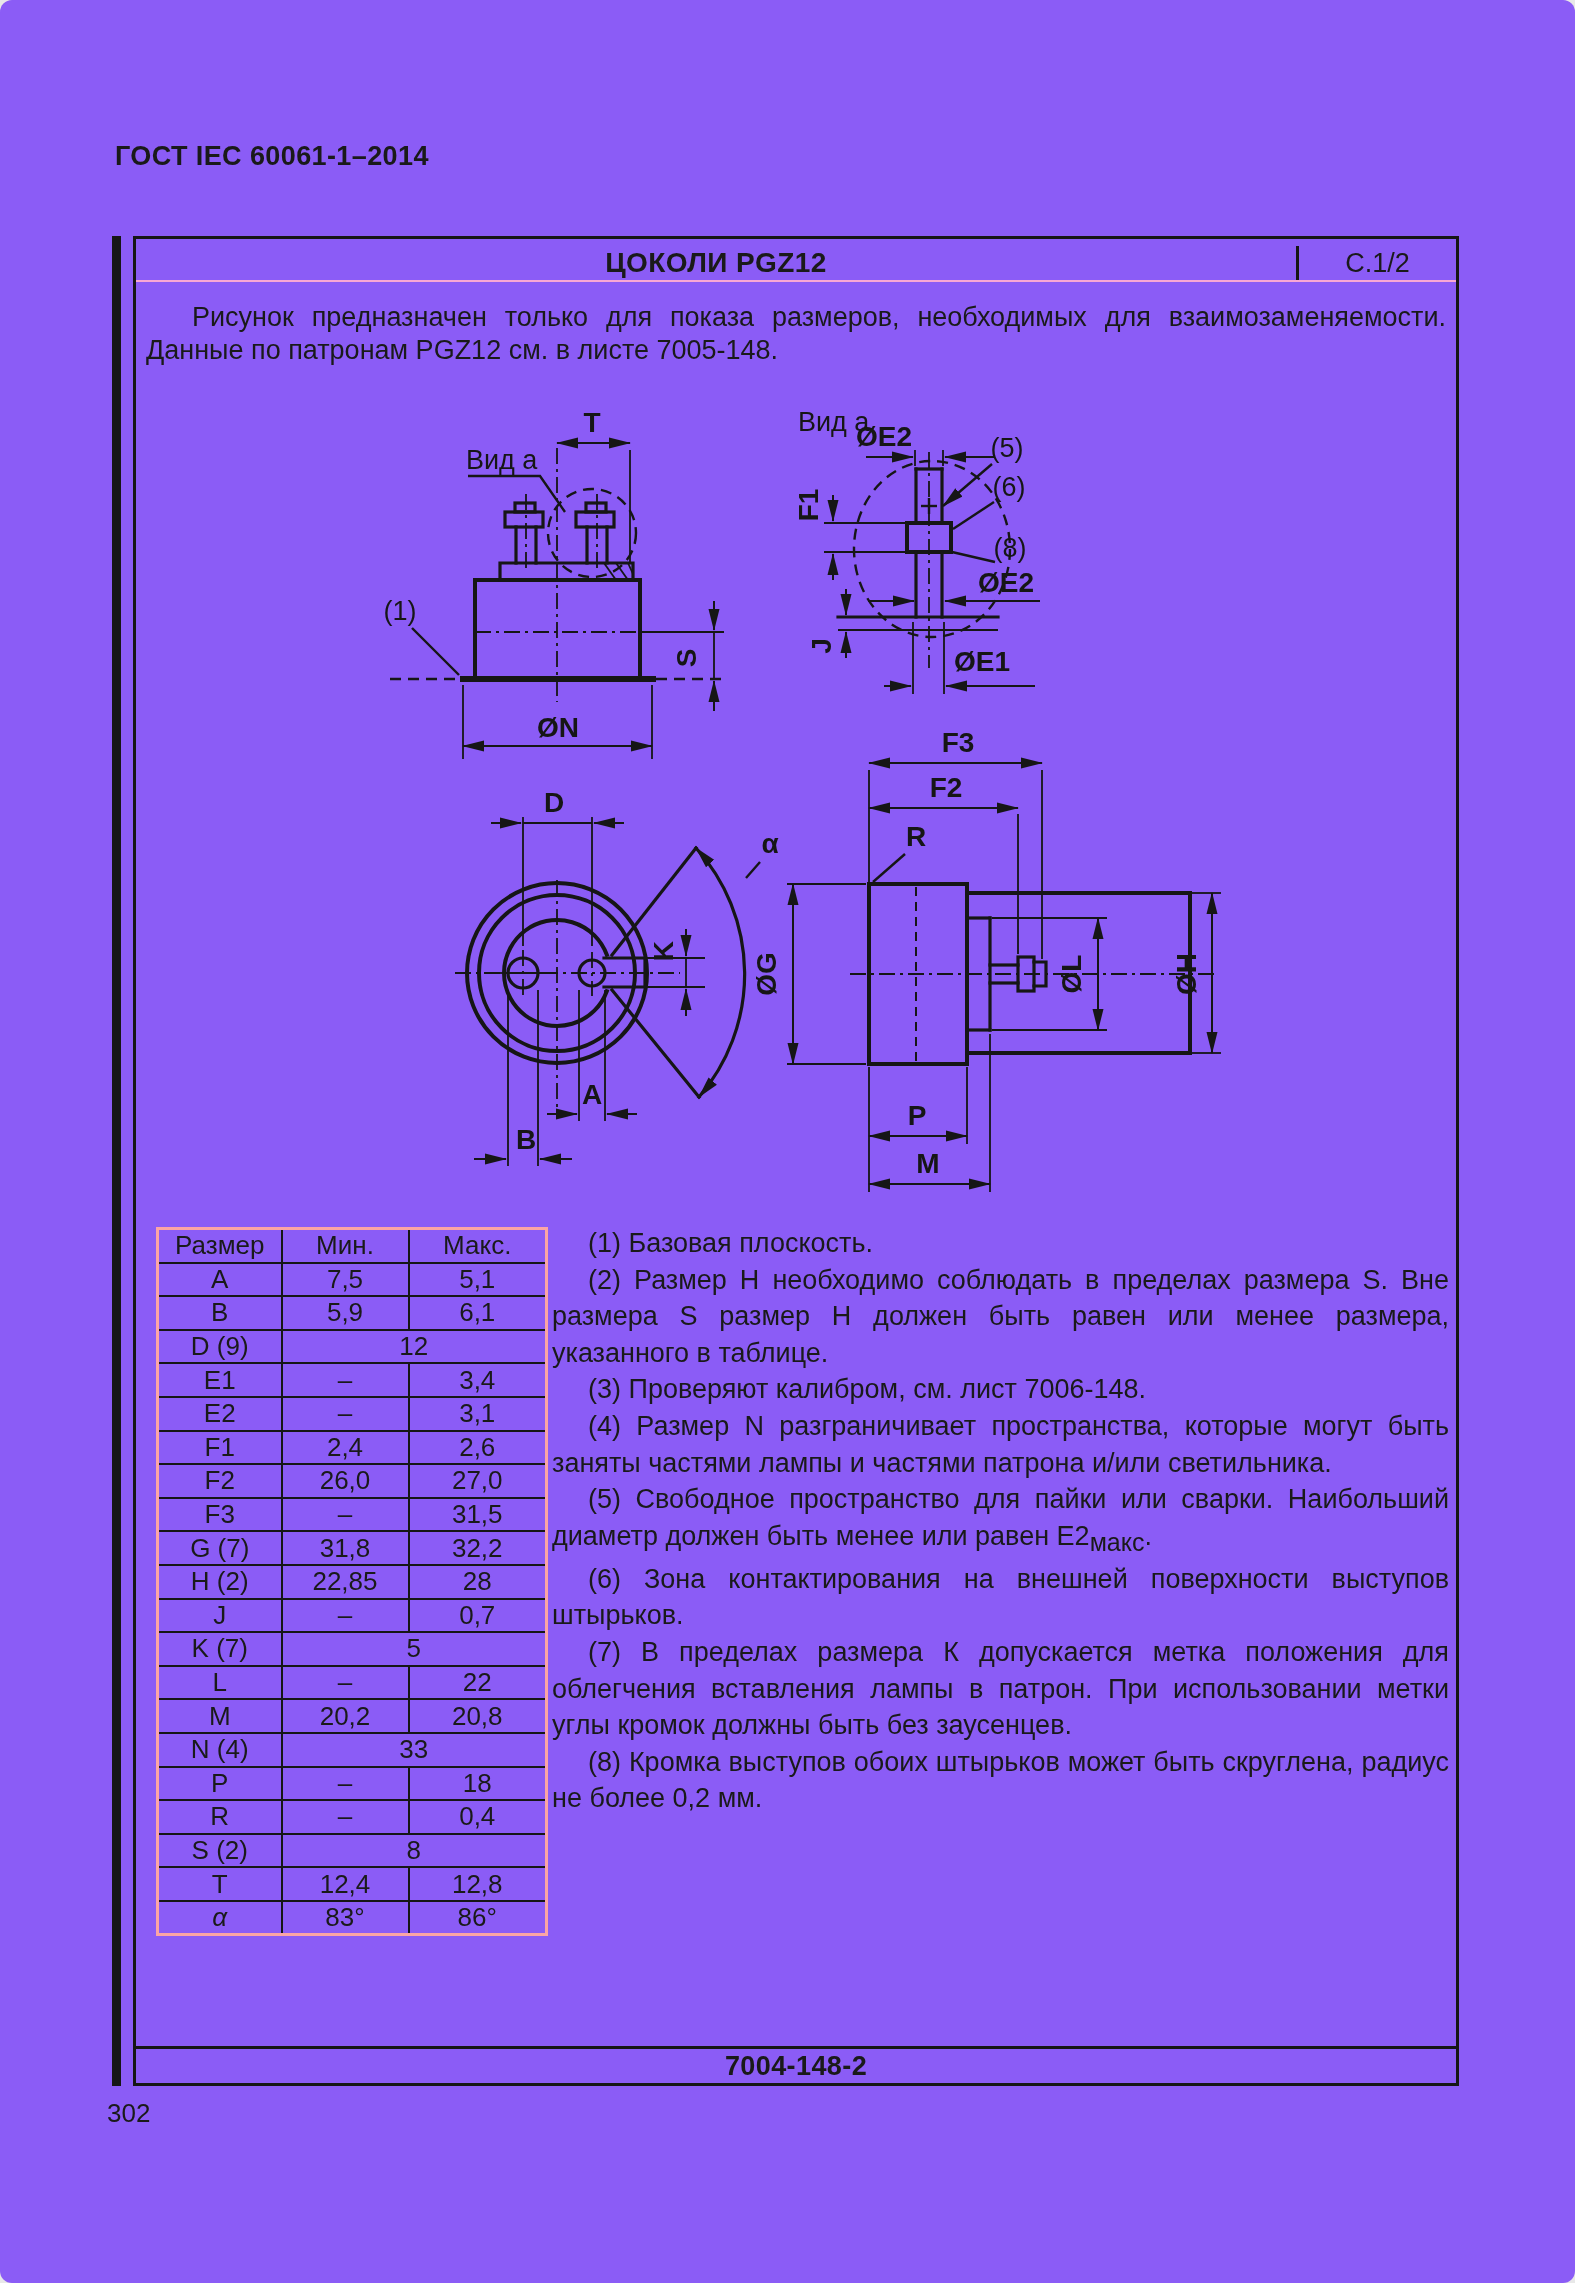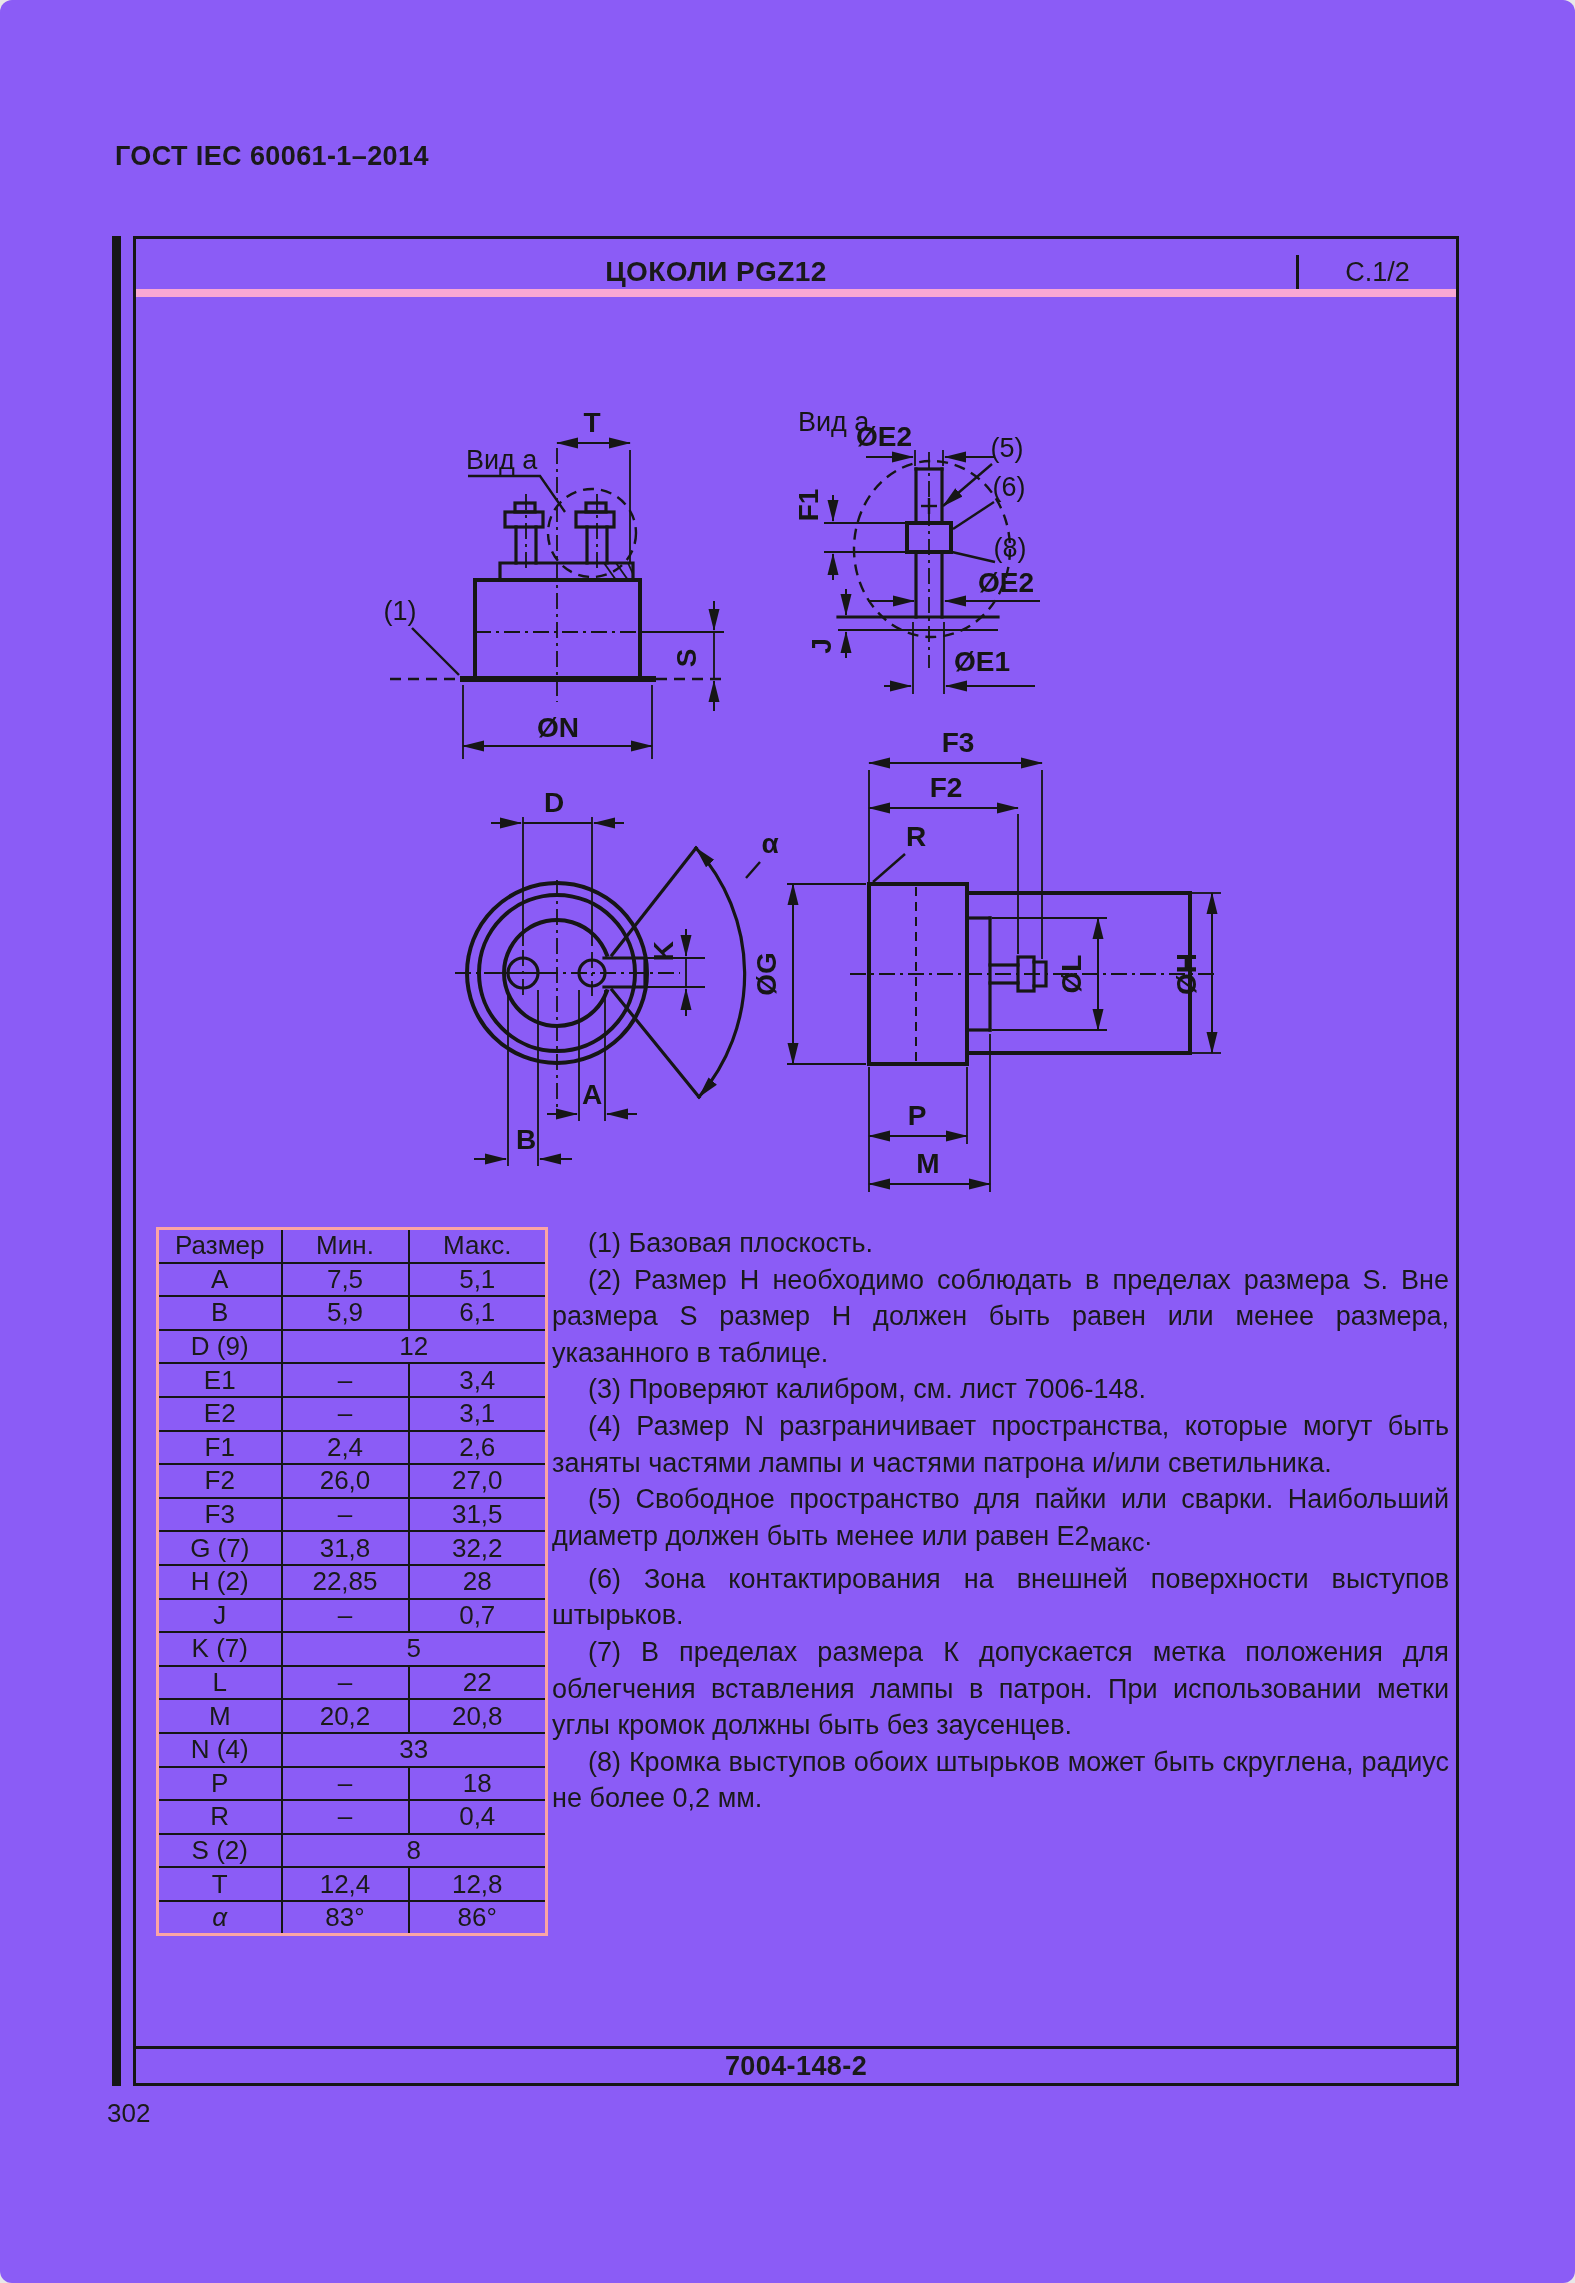--- a/index.html
+++ b/index.html
@@ -2,21 +2,21 @@
 <html><head>
 <meta charset="utf-8">
 <style>
   html,body{margin:0;padding:0;background:#e8e8e8;}
   .page{position:relative;width:1575px;height:2283px;background:#8b5cf6;
         font-family:"Liberation Sans",sans-serif;color:#1a1a1a;overflow:hidden;margin:0 auto;border-radius:12px;}
   .doc-code{position:absolute;left:115px;top:141px;font-size:27px;font-weight:bold;letter-spacing:.4px;}
   .stripe{position:absolute;left:112px;top:236px;width:9px;height:1850px;background:#161616;}
   .box{position:absolute;left:133px;top:236px;width:1326px;height:1850px;
        border:3px solid #161616;box-sizing:border-box;}
-  .box-header{position:absolute;top:16px;left:0;right:0;height:34px;border-bottom:8px solid #f9a8d4;display:flex;}
+  .box-header{position:absolute;top:7px;left:0;right:0;height:34px;border-bottom:2px solid #f9a8d4;display:flex;}
   .title-cell{flex:1;display:flex;align-items:center;justify-content:center;
               font-size:28px;font-weight:bold;letter-spacing:.4px;}
   .ref-cell{width:157px;border-left:3px solid #161616;display:flex;align-items:center;justify-content:center;
             font-size:27px;}
   .box-footer{position:absolute;bottom:0;left:0;right:0;height:34px;border-top:3px solid #161616;
               display:flex;align-items:center;justify-content:center;font-size:27px;font-weight:bold;letter-spacing:.4px;}
   .intro{position:absolute;left:146px;top:301px;width:1300px;font-size:27px;line-height:33px;
          text-align:justify;}
   .intro p{margin:0;text-indent:46px;}
   .dims-table{position:absolute;left:156px;top:1227px;border-collapse:collapse;table-layout:fixed;
@@ -53,20 +53,23 @@
   <div class="stripe"></div>
 
   <div class="box">
     <div class="box-header">
       <div class="title-cell">ЦОКОЛИ PGZ12</div>
       <div class="ref-cell">С.1/2</div>
     </div>
     <div class="box-footer">7004-148-2</div>
   </div>
 
+  <div class="intro">
+    <p>Рисунок предназначен только для показа размеров, необходимых для взаимозаменяемости. Данные по патронам PGZ12 см. в листе 7005-148.</p>
+  </div>
 
   <svg class="drawings" width="1060" height="830" viewBox="240 385 1060 830">
     <defs>
       <marker id="ma" viewBox="0 0 22 14" markerWidth="22" markerHeight="14" refX="21" refY="7" orient="auto" markerUnits="userSpaceOnUse">
           <path d="M22,7 L0,1.5 L0,12.5 Z" fill="#161616"></path>
         </marker>
       <marker id="mas" viewBox="0 0 22 14" markerWidth="22" markerHeight="14" refX="1" refY="7" orient="auto" markerUnits="userSpaceOnUse">
           <path d="M0,7 L22,1.5 L22,12.5 Z" fill="#161616"></path>
         </marker>
     </defs>

